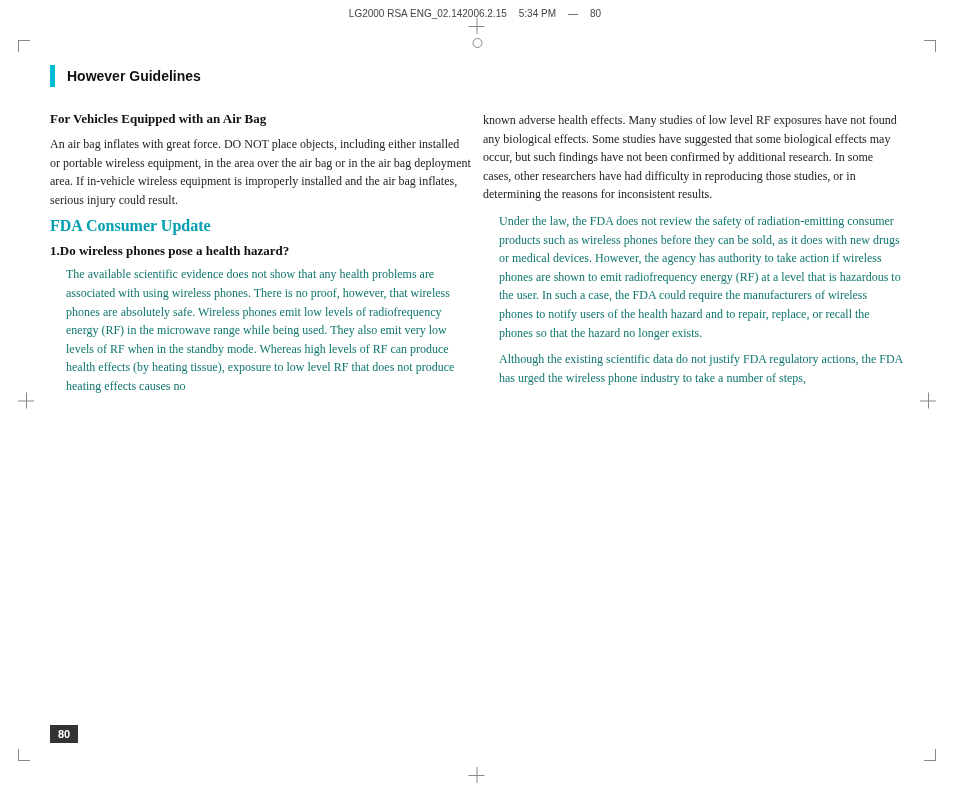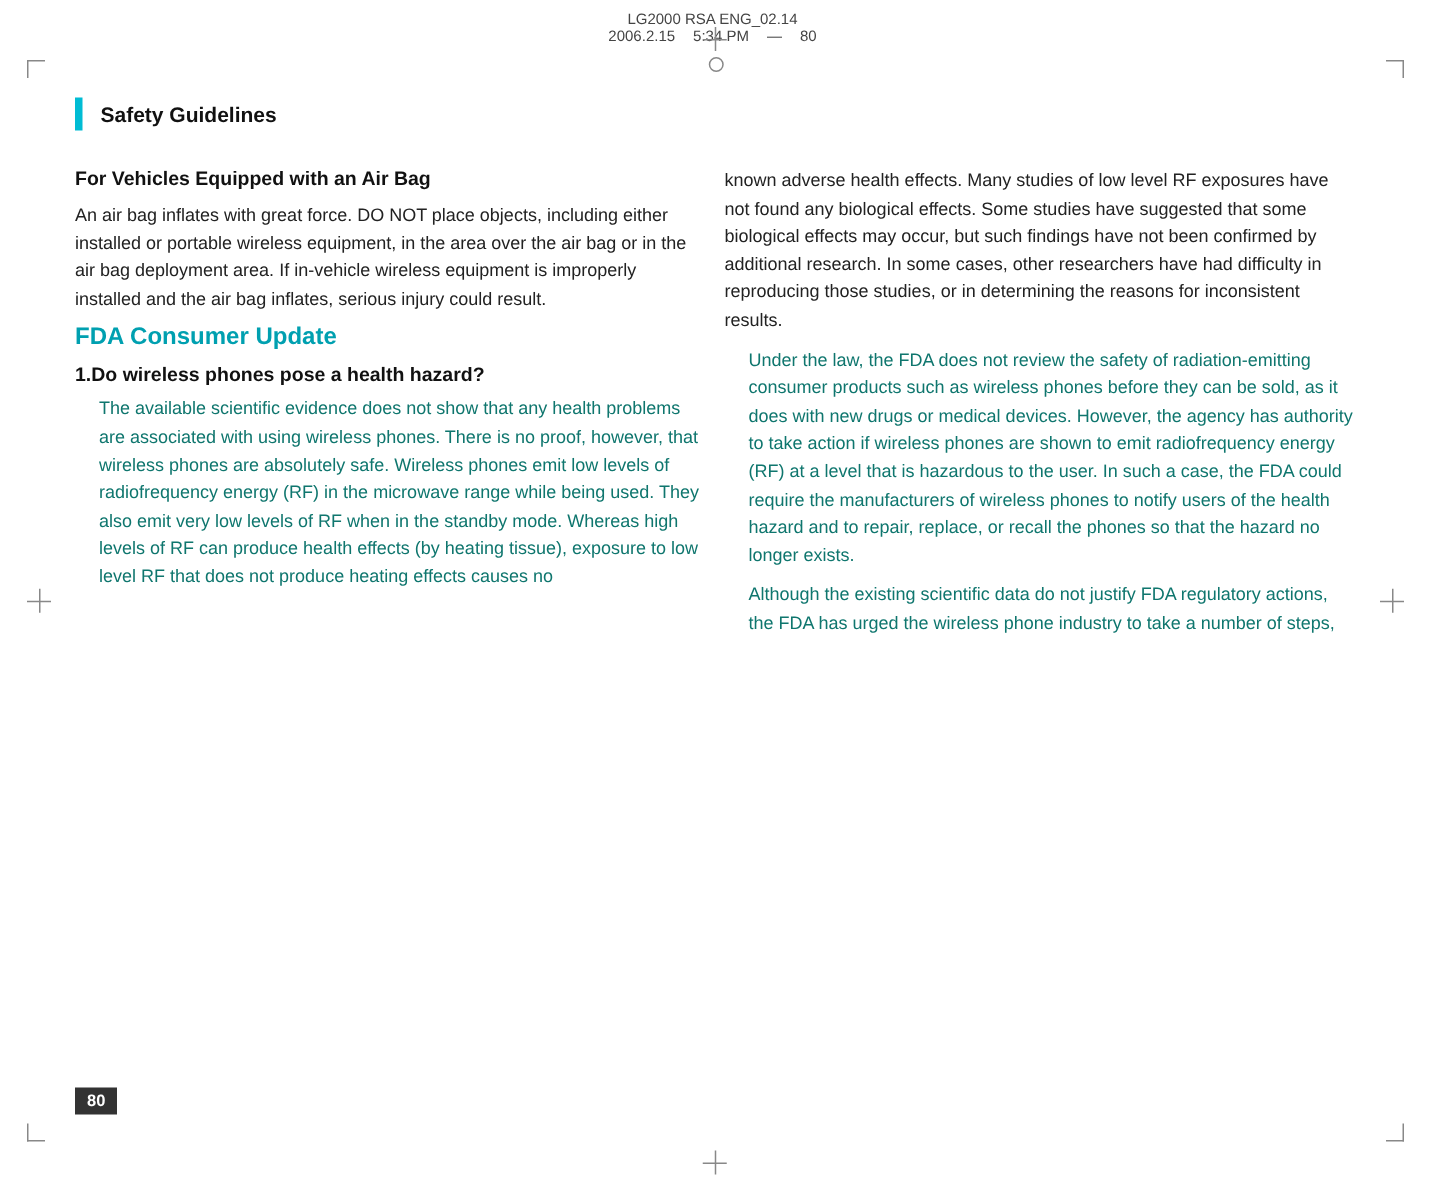--- a/index.html
+++ b/index.html
@@ -32,21 +32,20 @@
       position: absolute;
       top: 8px;
       left: 0;
       right: 4px;
       display: flex;
       justify-content: center;
       align-items: center;
       padding: 0 20px;
       font-size: 10px;
       color: #444;
-      flex-direction: column;
     }
 
     .header-filename {
       font-size: 10px;
       color: #444;
     }
 
     .header-right {
       display: flex;
       align-items: center;
@@ -245,20 +244,21 @@
       font-size: 14px;
       font-weight: bold;
       color: #111;
     }
 
     
     .two-col {
       display: flex;
       gap: 12px;
       flex: 1;
+      font-family: Liberation Serif, serif;
     }
 
     .left-col {
       flex: 1;
       min-width: 0;
     }
 
     .right-col {
       flex: 1;
       min-width: 0;
@@ -350,21 +350,21 @@
 
   <div class="crosshair-bottom"></div>
 
   <div class="crosshair-left"></div>
   <div class="crosshair-right"></div>
 
   <div class="content-area">
 
     <div class="section-header">
       <div class="section-accent-bar"></div>
-      <span class="section-title">Safety Guidelines</span>
+      <span class="section-title">However Guidelines</span>
     </div>
 
     <div class="two-col">
 
       <div class="left-col">
 
         <p class="section-subtitle">For Vehicles Equipped with an Air Bag</p>
         <p class="body-text">An air bag inflates with great force. DO NOT place objects, including either installed or portable wireless equipment, in the area over the air bag or in the air bag deployment area. If in-vehicle wireless equipment is improperly installed and the air bag inflates, serious injury could result.</p>
 
         <p class="fda-heading">FDA Consumer Update</p>

